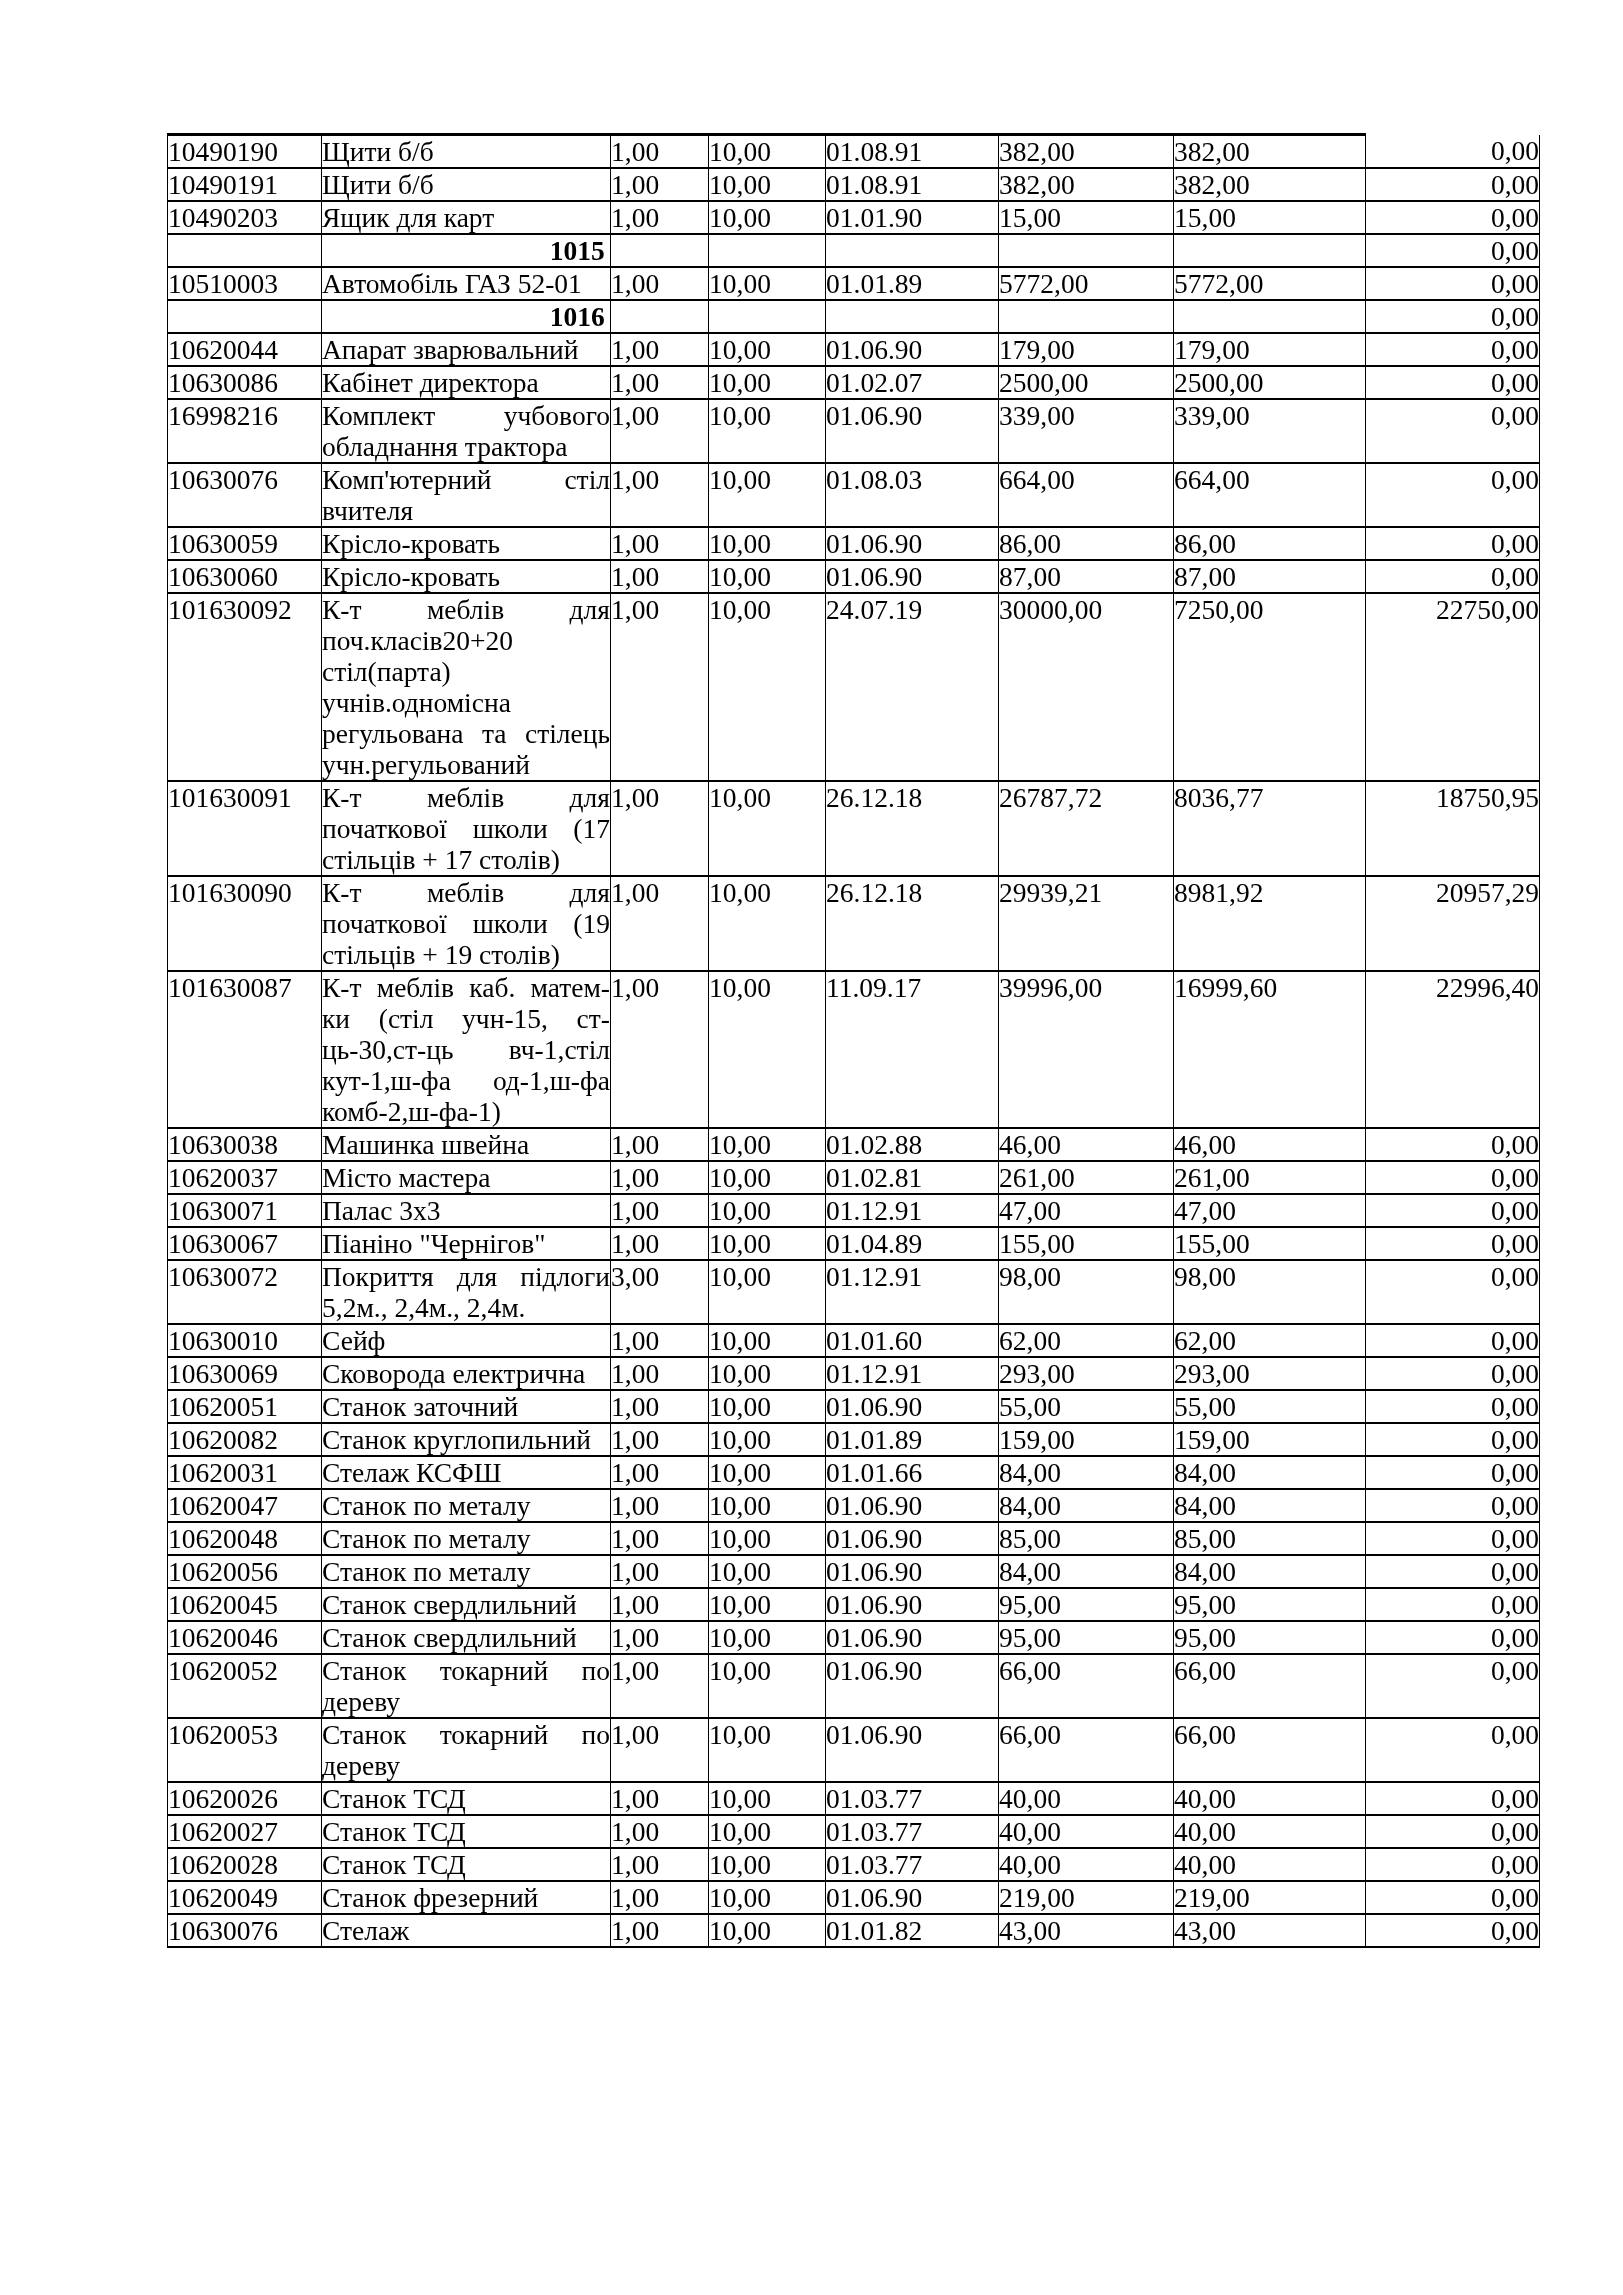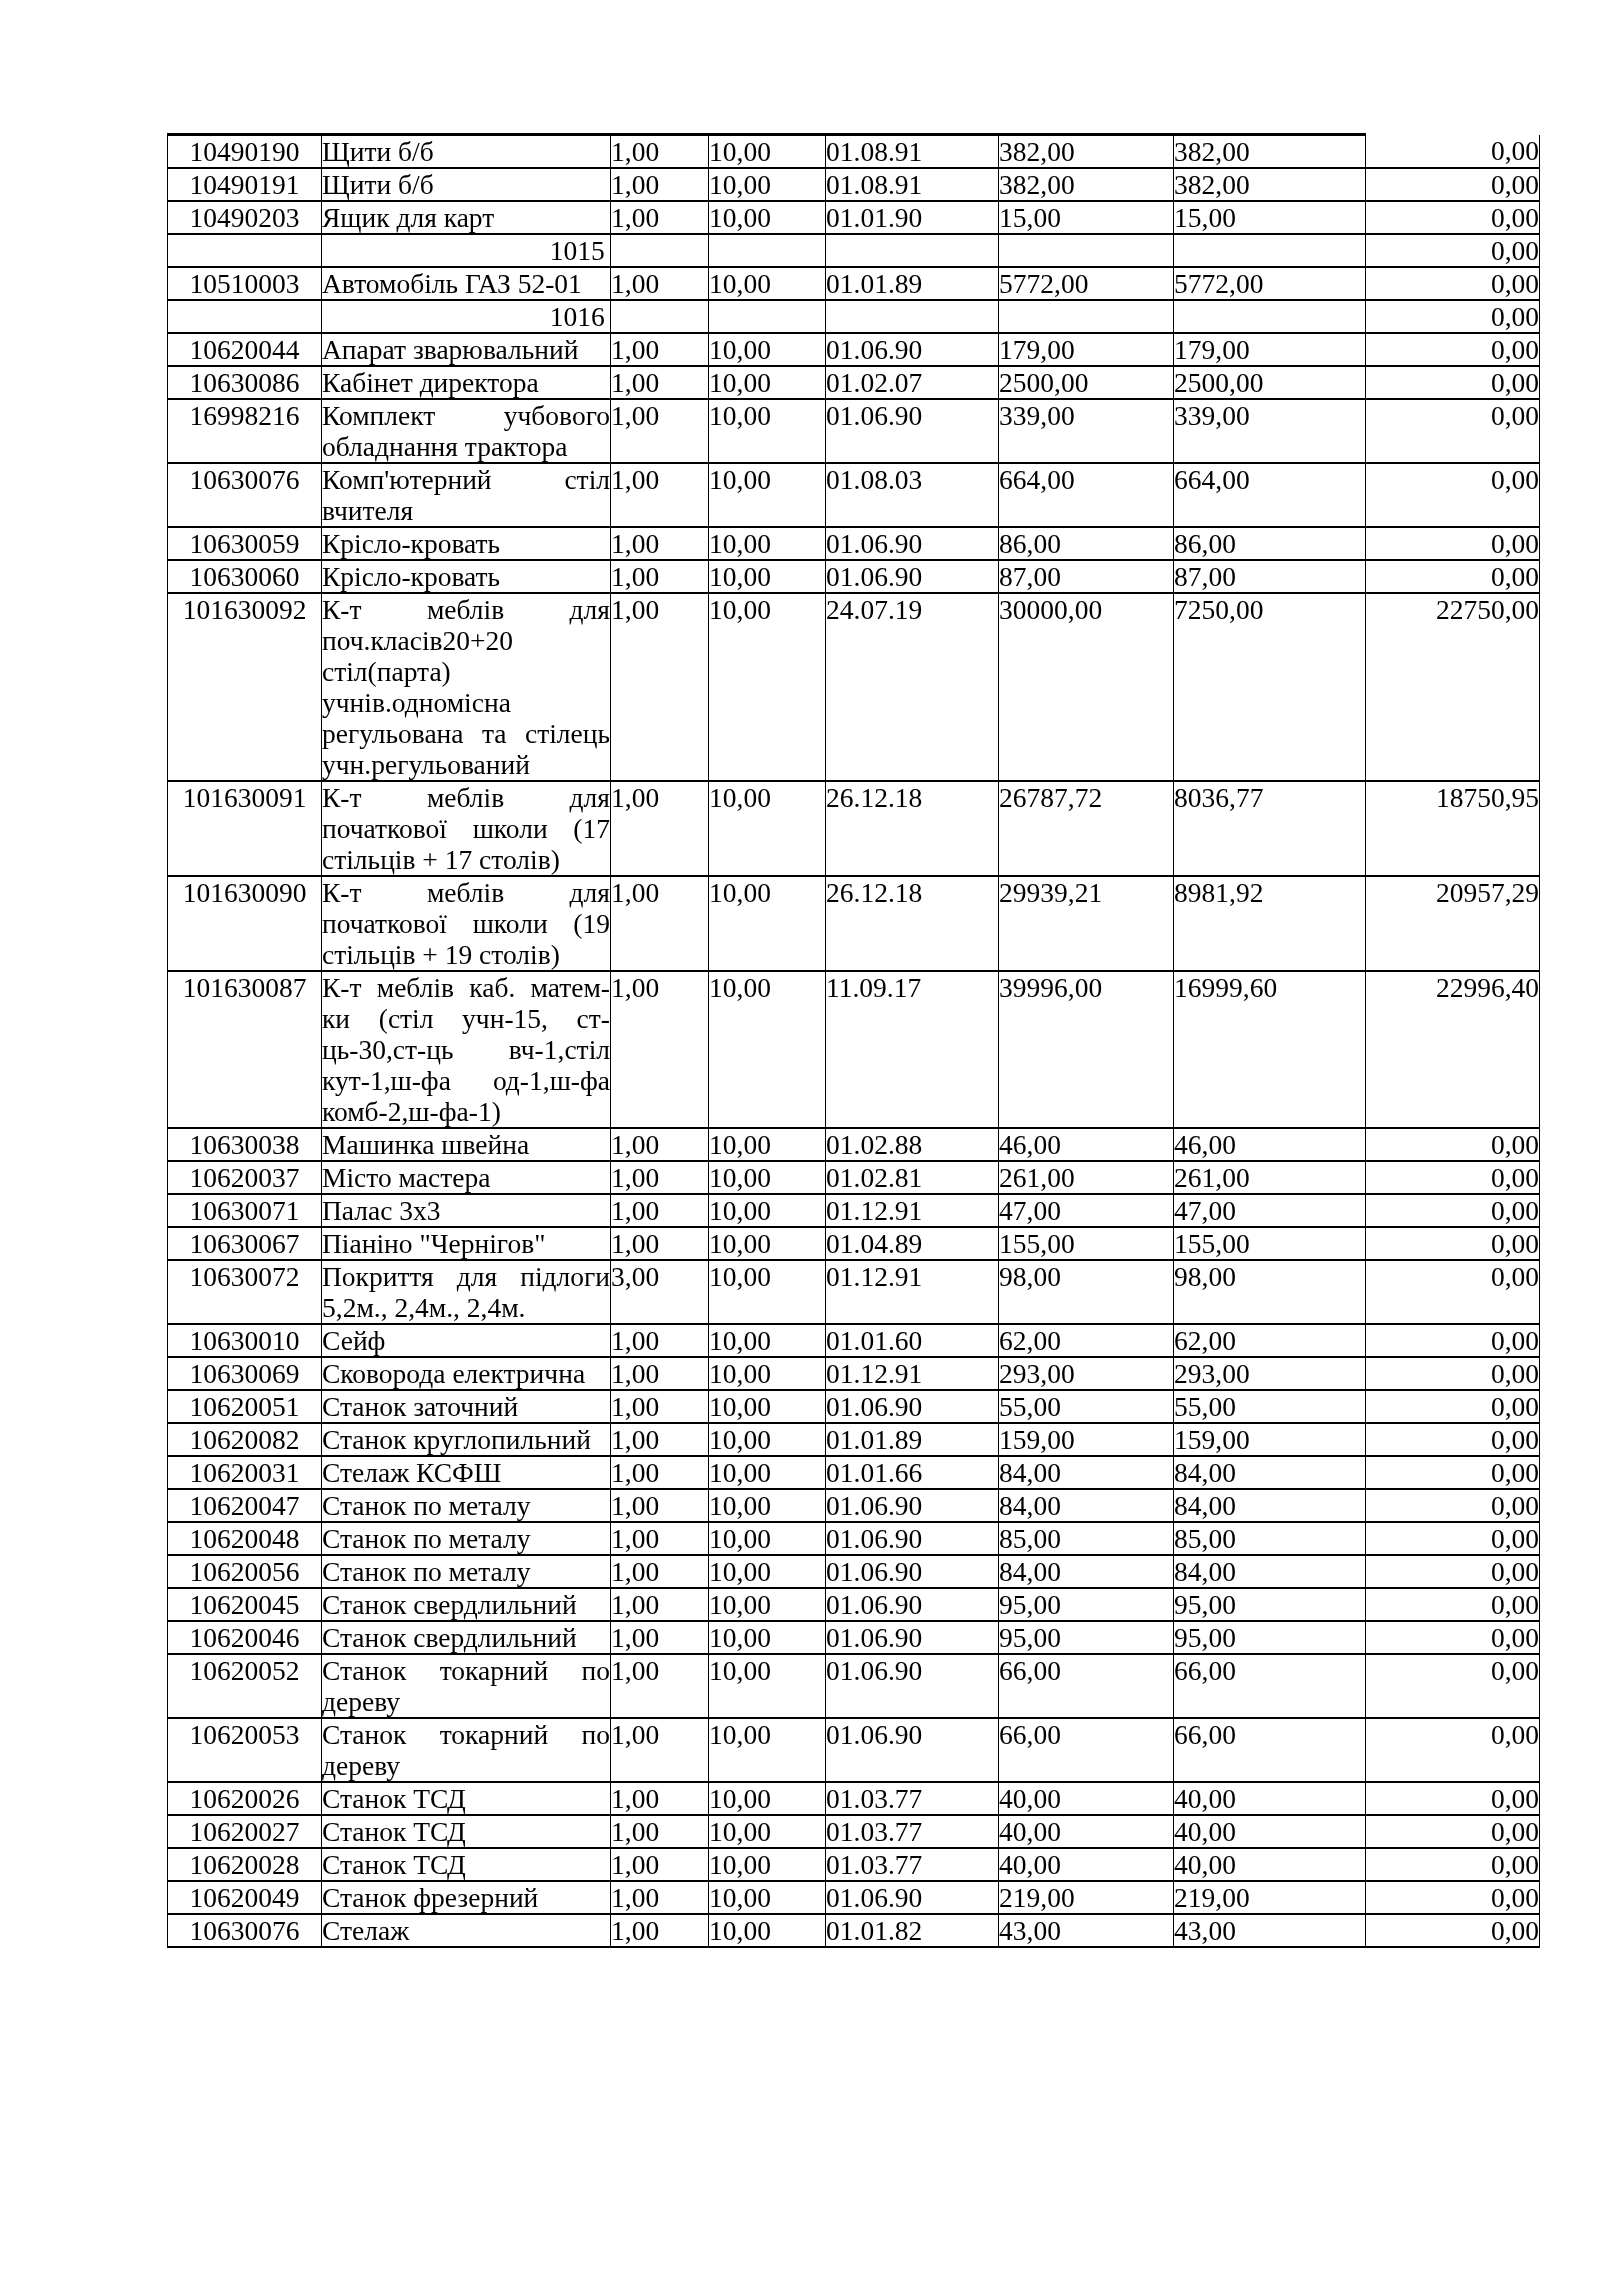--- a/index.html
+++ b/index.html
@@ -34,35 +34,35 @@
   
   col.w1 { width: 154px; }
   col.w2 { width: 289px; }
   col.w3 { width: 98px; }
   col.w4 { width: 117px; }
   col.w5 { width: 173px; }
   col.w6 { width: 175px; }
   col.w7 { width: 192px; }
   col.w8 { width: 174px; }
 
-  td.c1 { text-align: center; }
+  td.c1 { }
   td.c2 { text-align: justify; padding-left: 7.9px; padding-right: 6.5px; }
   td.c3 { padding-left: 17px; }
   td.c4 { padding-left: 13px; }
   td.c5 { padding-left: 9.2px; }
   td.c6 { padding-left: 11.8px; }
   td.c7 { padding-left: 11.8px; }
   td.c8 { text-align: right; vertical-align: middle; }
 
   tr.first-row td { border-top: 3.3px solid #000; }
   tr.first-row td.c8 { border-top: none; }
   tr.last-row td { border-bottom: 3.3px solid #000; }
 
   tr.group td.c2 {
-    font-weight: normal;
+    font-weight: bold;
     text-align: right;
     padding-right: 5.2px;
   }
 </style>
 </head>
 <body>
 
 <div class="page">
   <table class="inv">
     <colgroup>

